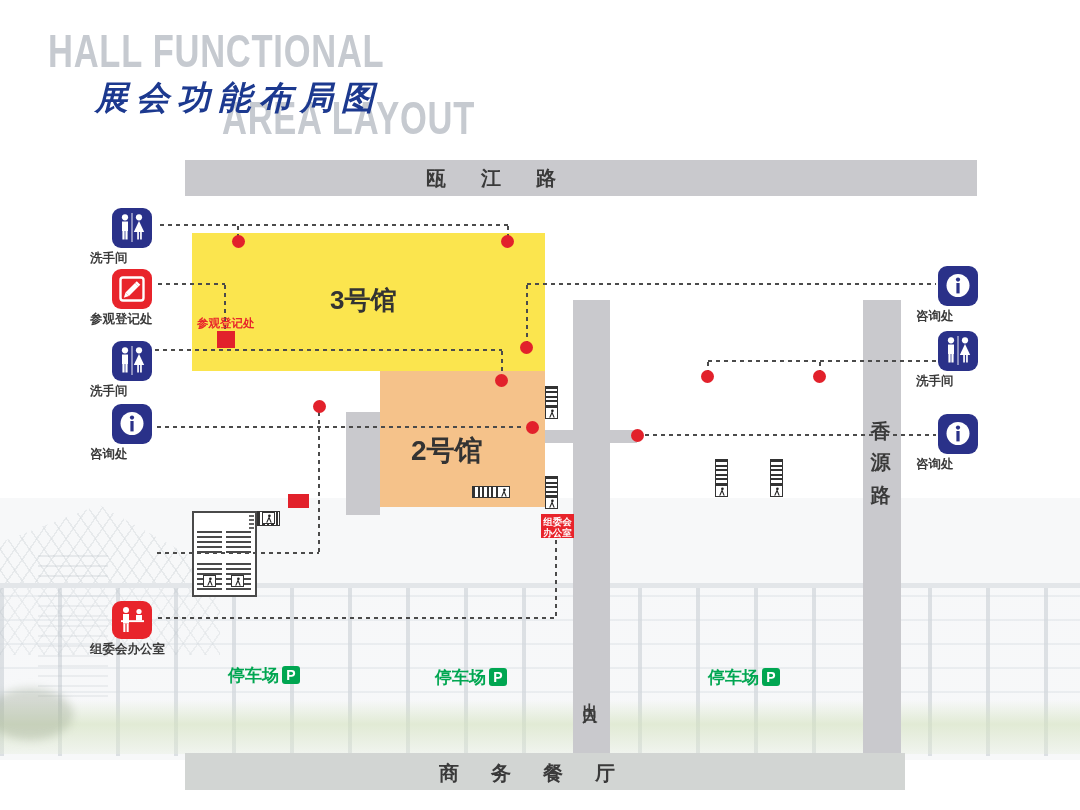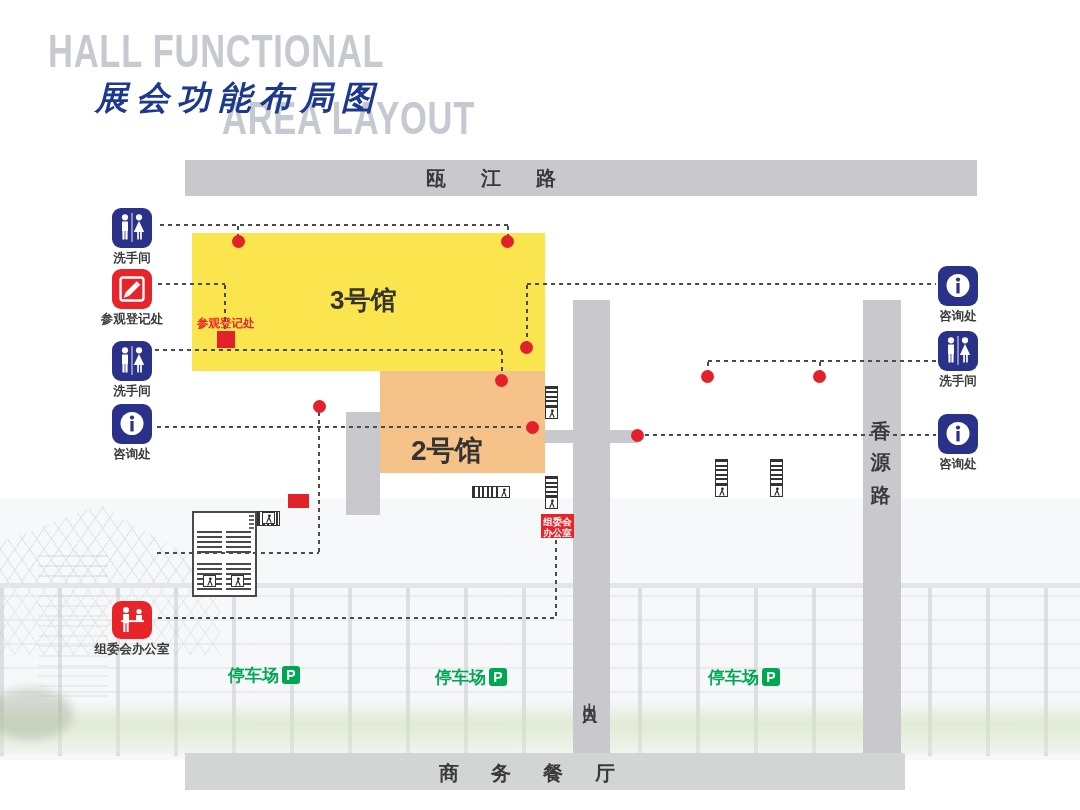--- a/index.html
+++ b/index.html
@@ -41,21 +41,21 @@
   .dot{width:13px;height:13px;border-radius:50%;background:#e2212b;}
   .red-square{background:#e2212b;}
   
   .stairs{background:#fff;border:2px solid #4a4a4a;box-sizing:border-box;}
   .st-col{position:absolute;background:repeating-linear-gradient(180deg,#4a4a4a 0 2px,#fff 2px 5px);}
   .esc{border:1px solid #333;box-sizing:border-box;background:repeating-linear-gradient(180deg,#333 0 2px,#fff 2px 4.5px);}
   .esc-h{border:1px solid #333;box-sizing:border-box;background:repeating-linear-gradient(90deg,#333 0 2px,#fff 2px 4.5px);}
   .figbox{width:13px;height:12px;background:#fff;border:1px solid #333;box-sizing:border-box;display:flex;align-items:center;justify-content:center;}
   .coil{background:repeating-linear-gradient(180deg,#666 0 2px,transparent 2px 4px);}
   
-  .legend-item{width:84px;text-align:center;}
+  .legend-item{width:84px;}
   .legend-item svg{display:block;margin:0 auto;}
   .legend-label{margin-top:4px;font-size:12.5px;font-weight:bold;color:#3a3a3a;line-height:1.1;white-space:nowrap;}
   
   .reg-text{font-size:11.5px;font-weight:bold;color:#e8242b;white-space:nowrap;line-height:1;}
   .office-box{background:#e8242b;color:#fff;font-size:9.5px;font-weight:bold;text-align:center;line-height:1.2;padding-top:2px;box-sizing:border-box;}
   
   .parking{display:flex;align-items:center;gap:3px;}
   .parking-text{color:#00a651;font-size:17px;font-weight:bold;line-height:1;white-space:nowrap;}
   .parking-badge{width:18px;height:18px;background:#00a651;border-radius:3px;color:#fff;font-size:14px;font-weight:bold;display:flex;align-items:center;justify-content:center;line-height:1;}
   .gate-label{font-size:15px;font-weight:bold;color:#3a3a3a;letter-spacing:4px;line-height:1;}
@@ -88,21 +88,21 @@
   <div class="abs gate-label v-text" style="left:583px;top:691px;">出入口</div>
   <div class="abs road" style="left:185px;top:753px;width:720px;height:37px;background:#d2d5d3;">
     <span class="abs road-label" style="left:254px;top:10px;letter-spacing:32px;">商务餐厅</span>
   </div>
   <div class="abs road" style="left:545px;top:430px;width:92px;height:13px;"></div>
 
   <div class="abs" style="left:192px;top:233px;width:353px;height:138px;background:#fbe54e;">
     <span class="abs hall-label" style="left:138px;top:54px;font-size:26px;">3号馆</span>
   </div>
   <div class="abs" style="left:346px;top:412px;width:34px;height:103px;background:#c9c9cd;"></div>
-  <div class="abs" style="left:380px;top:371px;width:165px;height:102px;background:#f5c28a;">
+  <div class="abs" style="left:380px;top:371px;width:165px;height:136px;background:#f5c28a;">
     <span class="abs hall-label" style="left:31px;top:66px;font-size:28px;">2号馆</span>
   </div>
 
   <div class="abs stairs" style="left:192px;top:511px;width:65px;height:86px;">
     <div class="st-col" style="left:3px;top:18px;width:25px;height:22px;"></div>
     <div class="st-col" style="left:32px;top:18px;width:25px;height:22px;"></div>
     <div class="st-col" style="left:3px;top:50px;width:25px;height:30px;"></div>
     <div class="st-col" style="left:32px;top:50px;width:25px;height:30px;"></div>
     <div class="abs figbox" style="left:9px;top:62px;">
         <svg width="9" height="9" viewBox="0 0 10 10">

